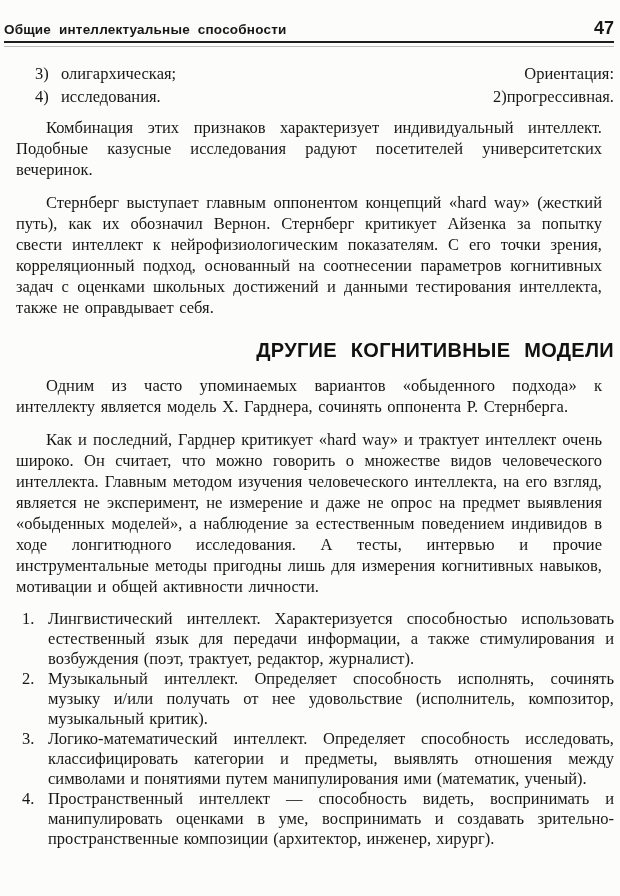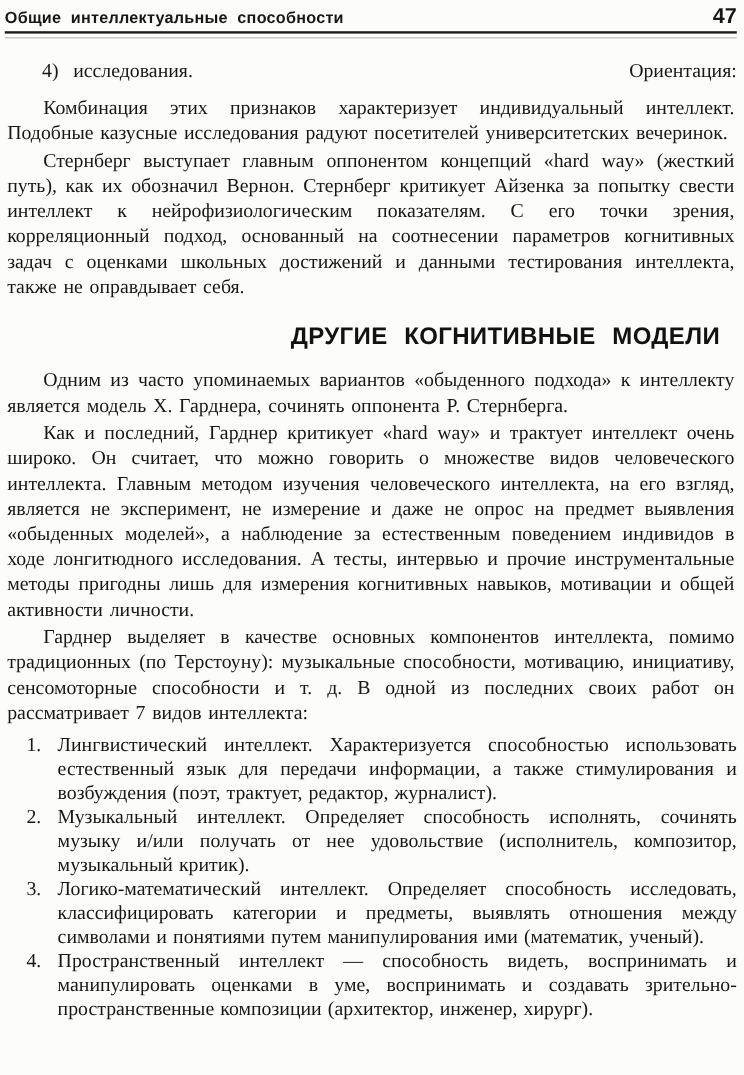--- a/index.html
+++ b/index.html
@@ -17,49 +17,50 @@
   }
   
   .running-header {
     display:flex; justify-content:space-between; align-items:baseline;
     font-family:"Liberation Sans", sans-serif;
     font-weight:bold;
     font-size:13.5px;
     padding-top:3px;
     word-spacing:4px;
     letter-spacing:0.2px;
+    margin-top:15px;
   }
   .rh-num { font-size:18px; word-spacing:normal; letter-spacing:0; }
   .rule  { height:2px; background:#1d1d1c; margin-top:2px; }
   .rule2 { height:1px; background:#bcbcb8; margin-top:3px; }
 
   
   .two-col { display:flex; margin-top:15px; line-height:23px; }
   .col-left  { flex:0 0 289px; padding-left:31px; box-sizing:border-box; }
   .col-right { flex:1;text-align:right; }
   .cl-row { white-space:nowrap; }
   .cl-marker { display:inline-block; width:26px; }
 
   
   .para {
-    margin:2px;
+    margin:12px;
     text-align:justify;
     text-indent:30px;
     line-height:21px;
     word-spacing:1.5px;
   }
   .para-first { margin-top:9px; }
 
   
   .section-heading {
     font-family:"Liberation Sans", sans-serif;
     font-weight:bold;
     font-size:20px;
     text-align:right;
-    margin:21px 14px 13px 0;
+    margin:21px 0 13px 0;
     word-spacing:8px;
     letter-spacing:0.3px;
     color:#121211;
   }
 
   
   .types { margin:7px 0 0 0; padding:0; line-height:20px; }
   .type-item { display:flex; }
   .type-num  { flex:0 0 44px; padding-left:18px; box-sizing:border-box; }
   .type-text { flex:1; text-align:justify; word-spacing:1px; }
@@ -72,36 +73,41 @@
   <div class="running-header">
     <span class="rh-title">Общие интеллектуальные способности</span>
     <span class="rh-num">47</span>
   </div>
   <div class="rule"></div>
   <div class="rule2"></div>
 
   <div class="two-col">
     <div class="col-left">
       <div class="cl-row">
+        <span class="cl-marker">3)</span><span>олигархическая;</span>
+      </div>
+      <div class="cl-row">
         <span class="cl-marker">4)</span><span>исследования.</span>
       </div>
     </div>
     <div class="col-right">
       <div class="cl-row">Ориентация:</div>
+      <div class="cl-row">
+        <span class="cl-marker">2)</span><span>прогрессивная.</span>
+      </div>
     </div>
   </div>
 
   <p class="para para-first">Комбинация этих признаков характеризует индивидуальный интеллект. Подобные казусные исследования радуют посетителей университетских вечеринок.</p>
   <p class="para">Стернберг выступает главным оппонентом концепций «hard way» (жесткий путь), как их обозначил Вернон. Стернберг критикует Айзенка за попытку свести интеллект к нейрофизиологическим показателям. С его точки зрения, корреляционный подход, основанный на соотнесении параметров когнитивных задач с оценками школьных достижений и данными тестирования интеллекта, также не оправдывает себя.</p>
 
   <h2 class="section-heading">ДРУГИЕ КОГНИТИВНЫЕ МОДЕЛИ</h2>
 
   <p class="para">Одним из часто упоминаемых вариантов «обыденного подхода» к интеллекту является модель Х. Гарднера, сочинять оппонента Р. Стернберга.</p>
   <p class="para">Как и последний, Гарднер критикует «hard way» и трактует интеллект очень широко. Он считает, что можно говорить о множестве видов человеческого интеллекта. Главным методом изучения человеческого интеллекта, на его взгляд, является не эксперимент, не измерение и даже не опрос на предмет выявления «обыденных моделей», а наблюдение за естественным поведением индивидов в ходе лонгитюдного исследования. А тесты, интервью и прочие инструментальные методы пригодны лишь для измерения когнитивных навыков, мотивации и общей активности личности.</p>
-  <p class="para">Гарднер выделяет в качестве основных компонентов интеллекта, помимо традиционных (по Терстоуну): музыкальные способности, мотивацию, инициативу, сенсомоторные способности и т. д. В одной из последних своих работ он рассматривает 7 видов интеллекта:</p>
 
   <div class="types">
     <div class="type-item">
       <span class="type-num">1.</span>
       <div class="type-text">Лингвистический интеллект. Характеризуется способностью использовать естественный язык для передачи информации, а также стимулирования и возбуждения (поэт, трактует, редактор, журналист).</div>
     </div>
     <div class="type-item">
       <span class="type-num">2.</span>
       <div class="type-text">Музыкальный интеллект. Определяет способность исполнять, сочинять музыку и/или получать от нее удовольствие (исполнитель, композитор, музыкальный критик).</div>
     </div>

